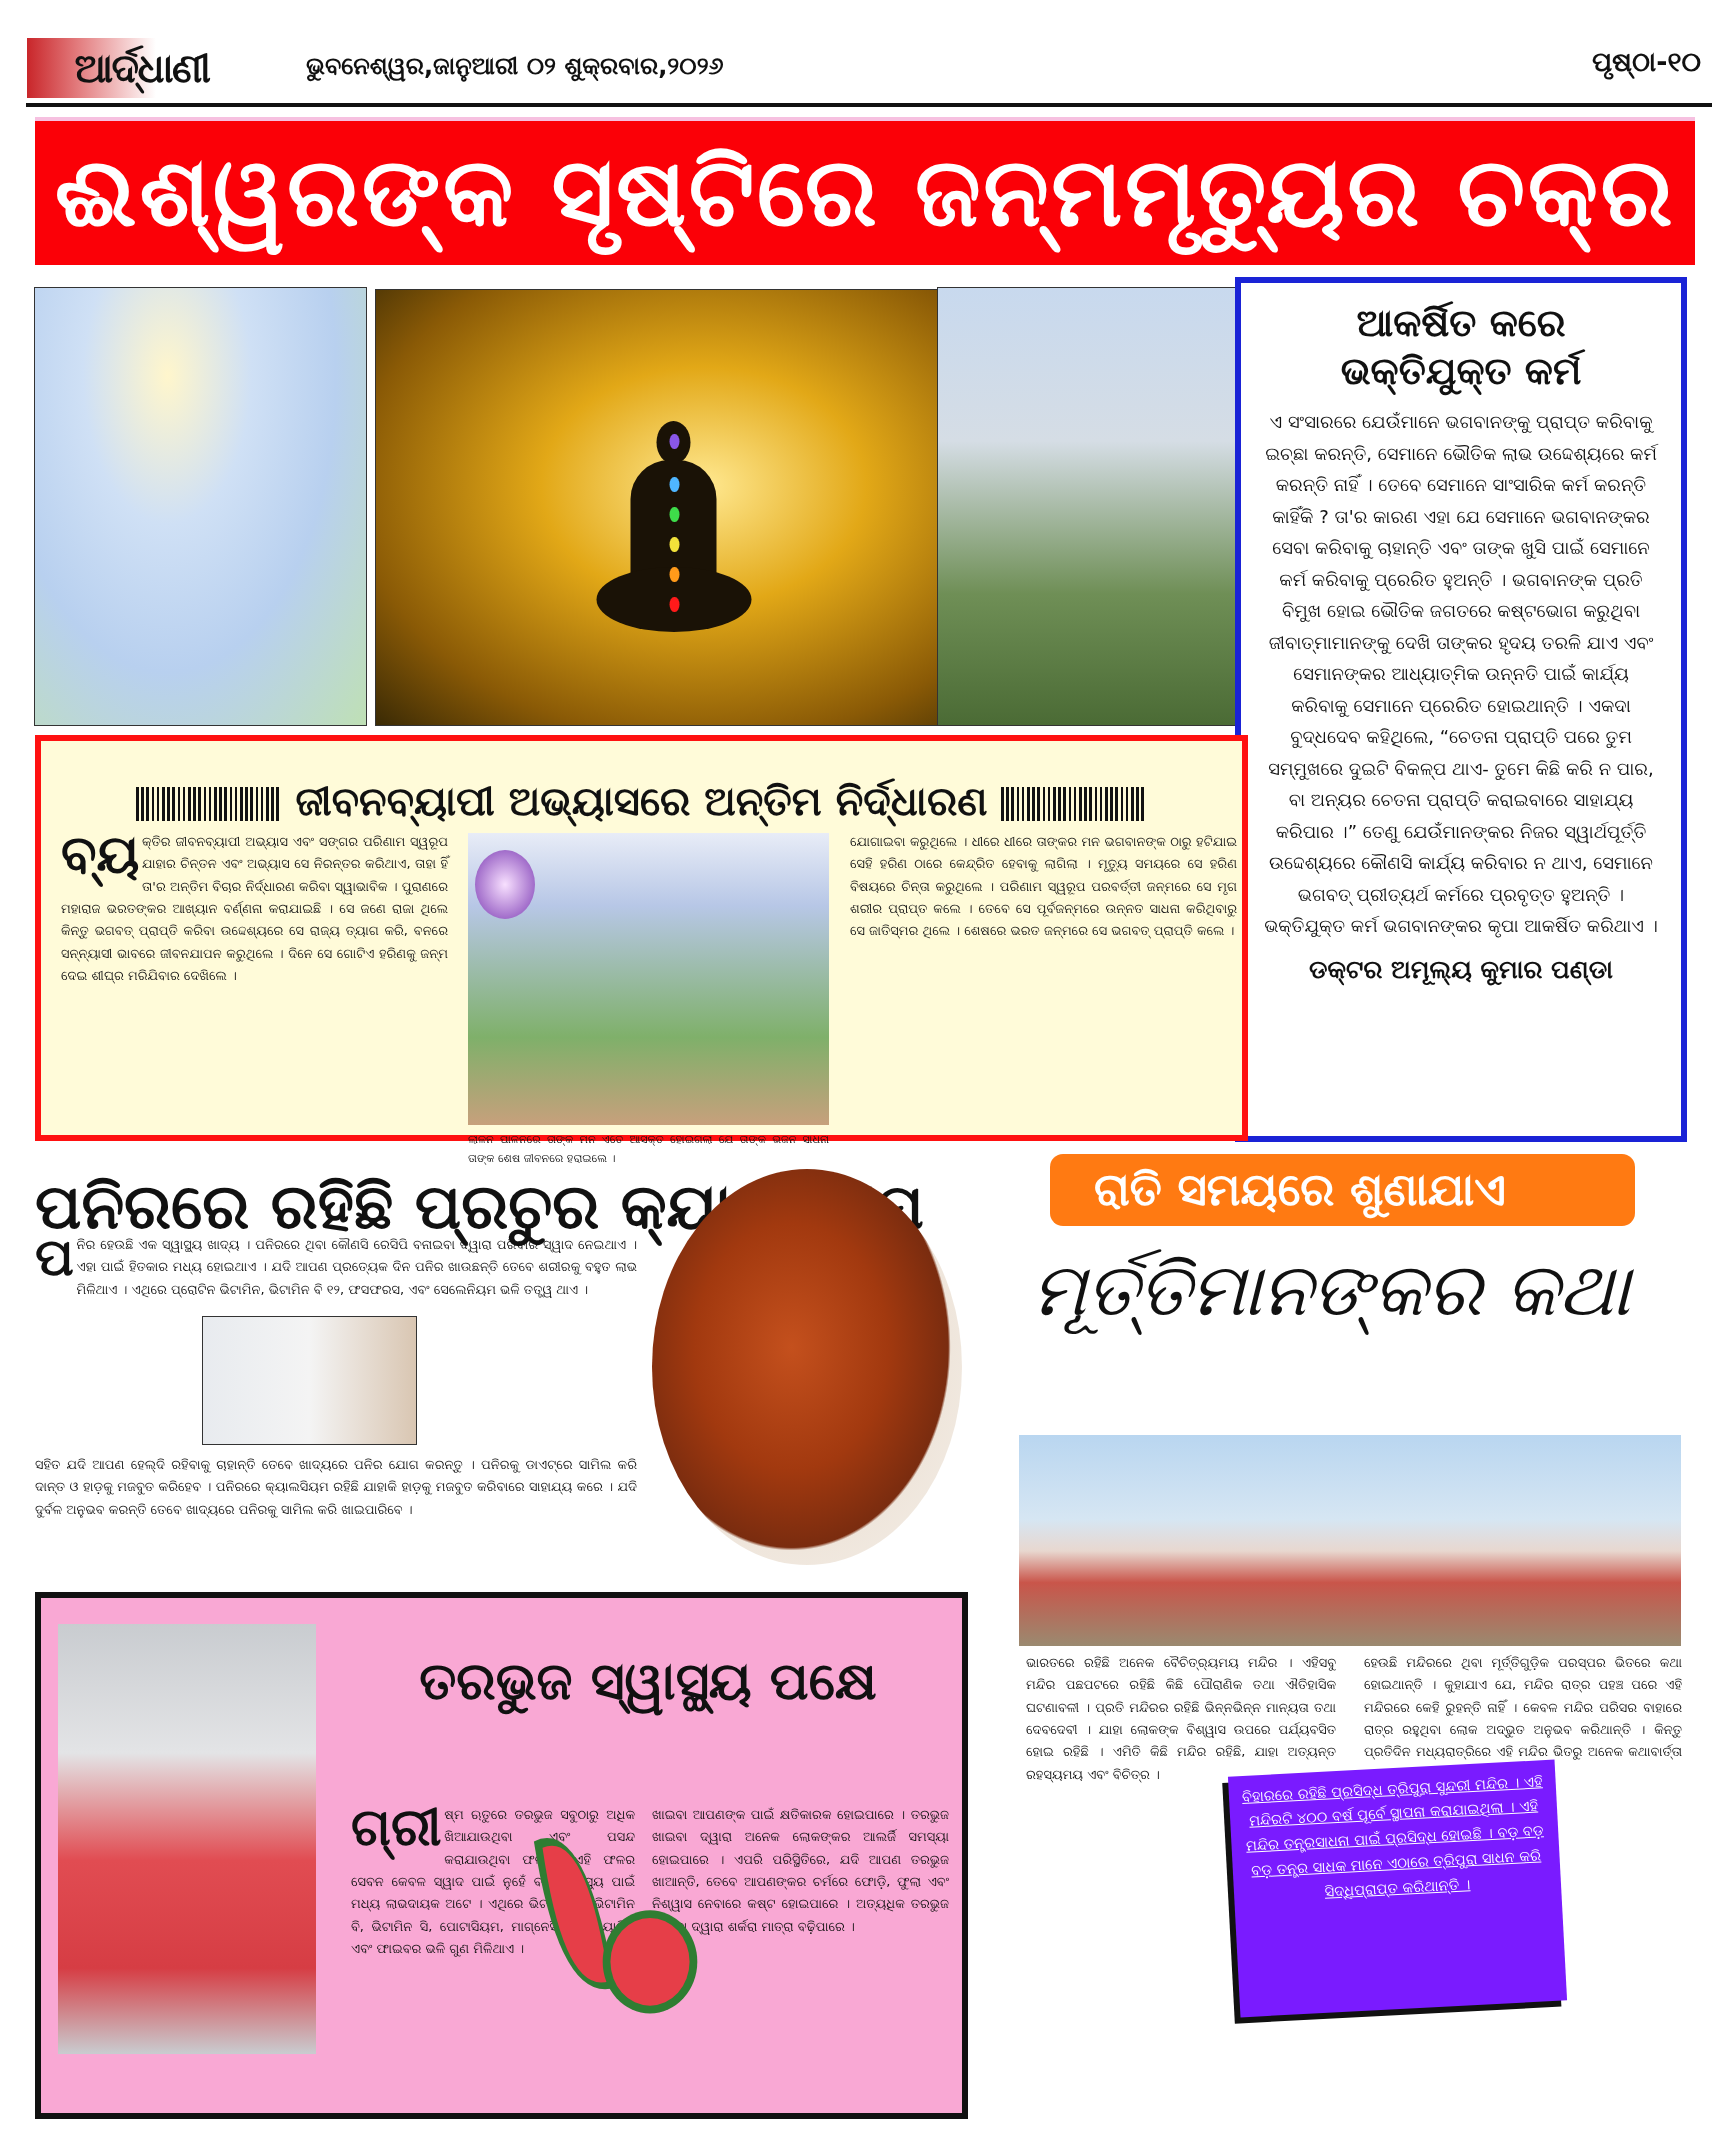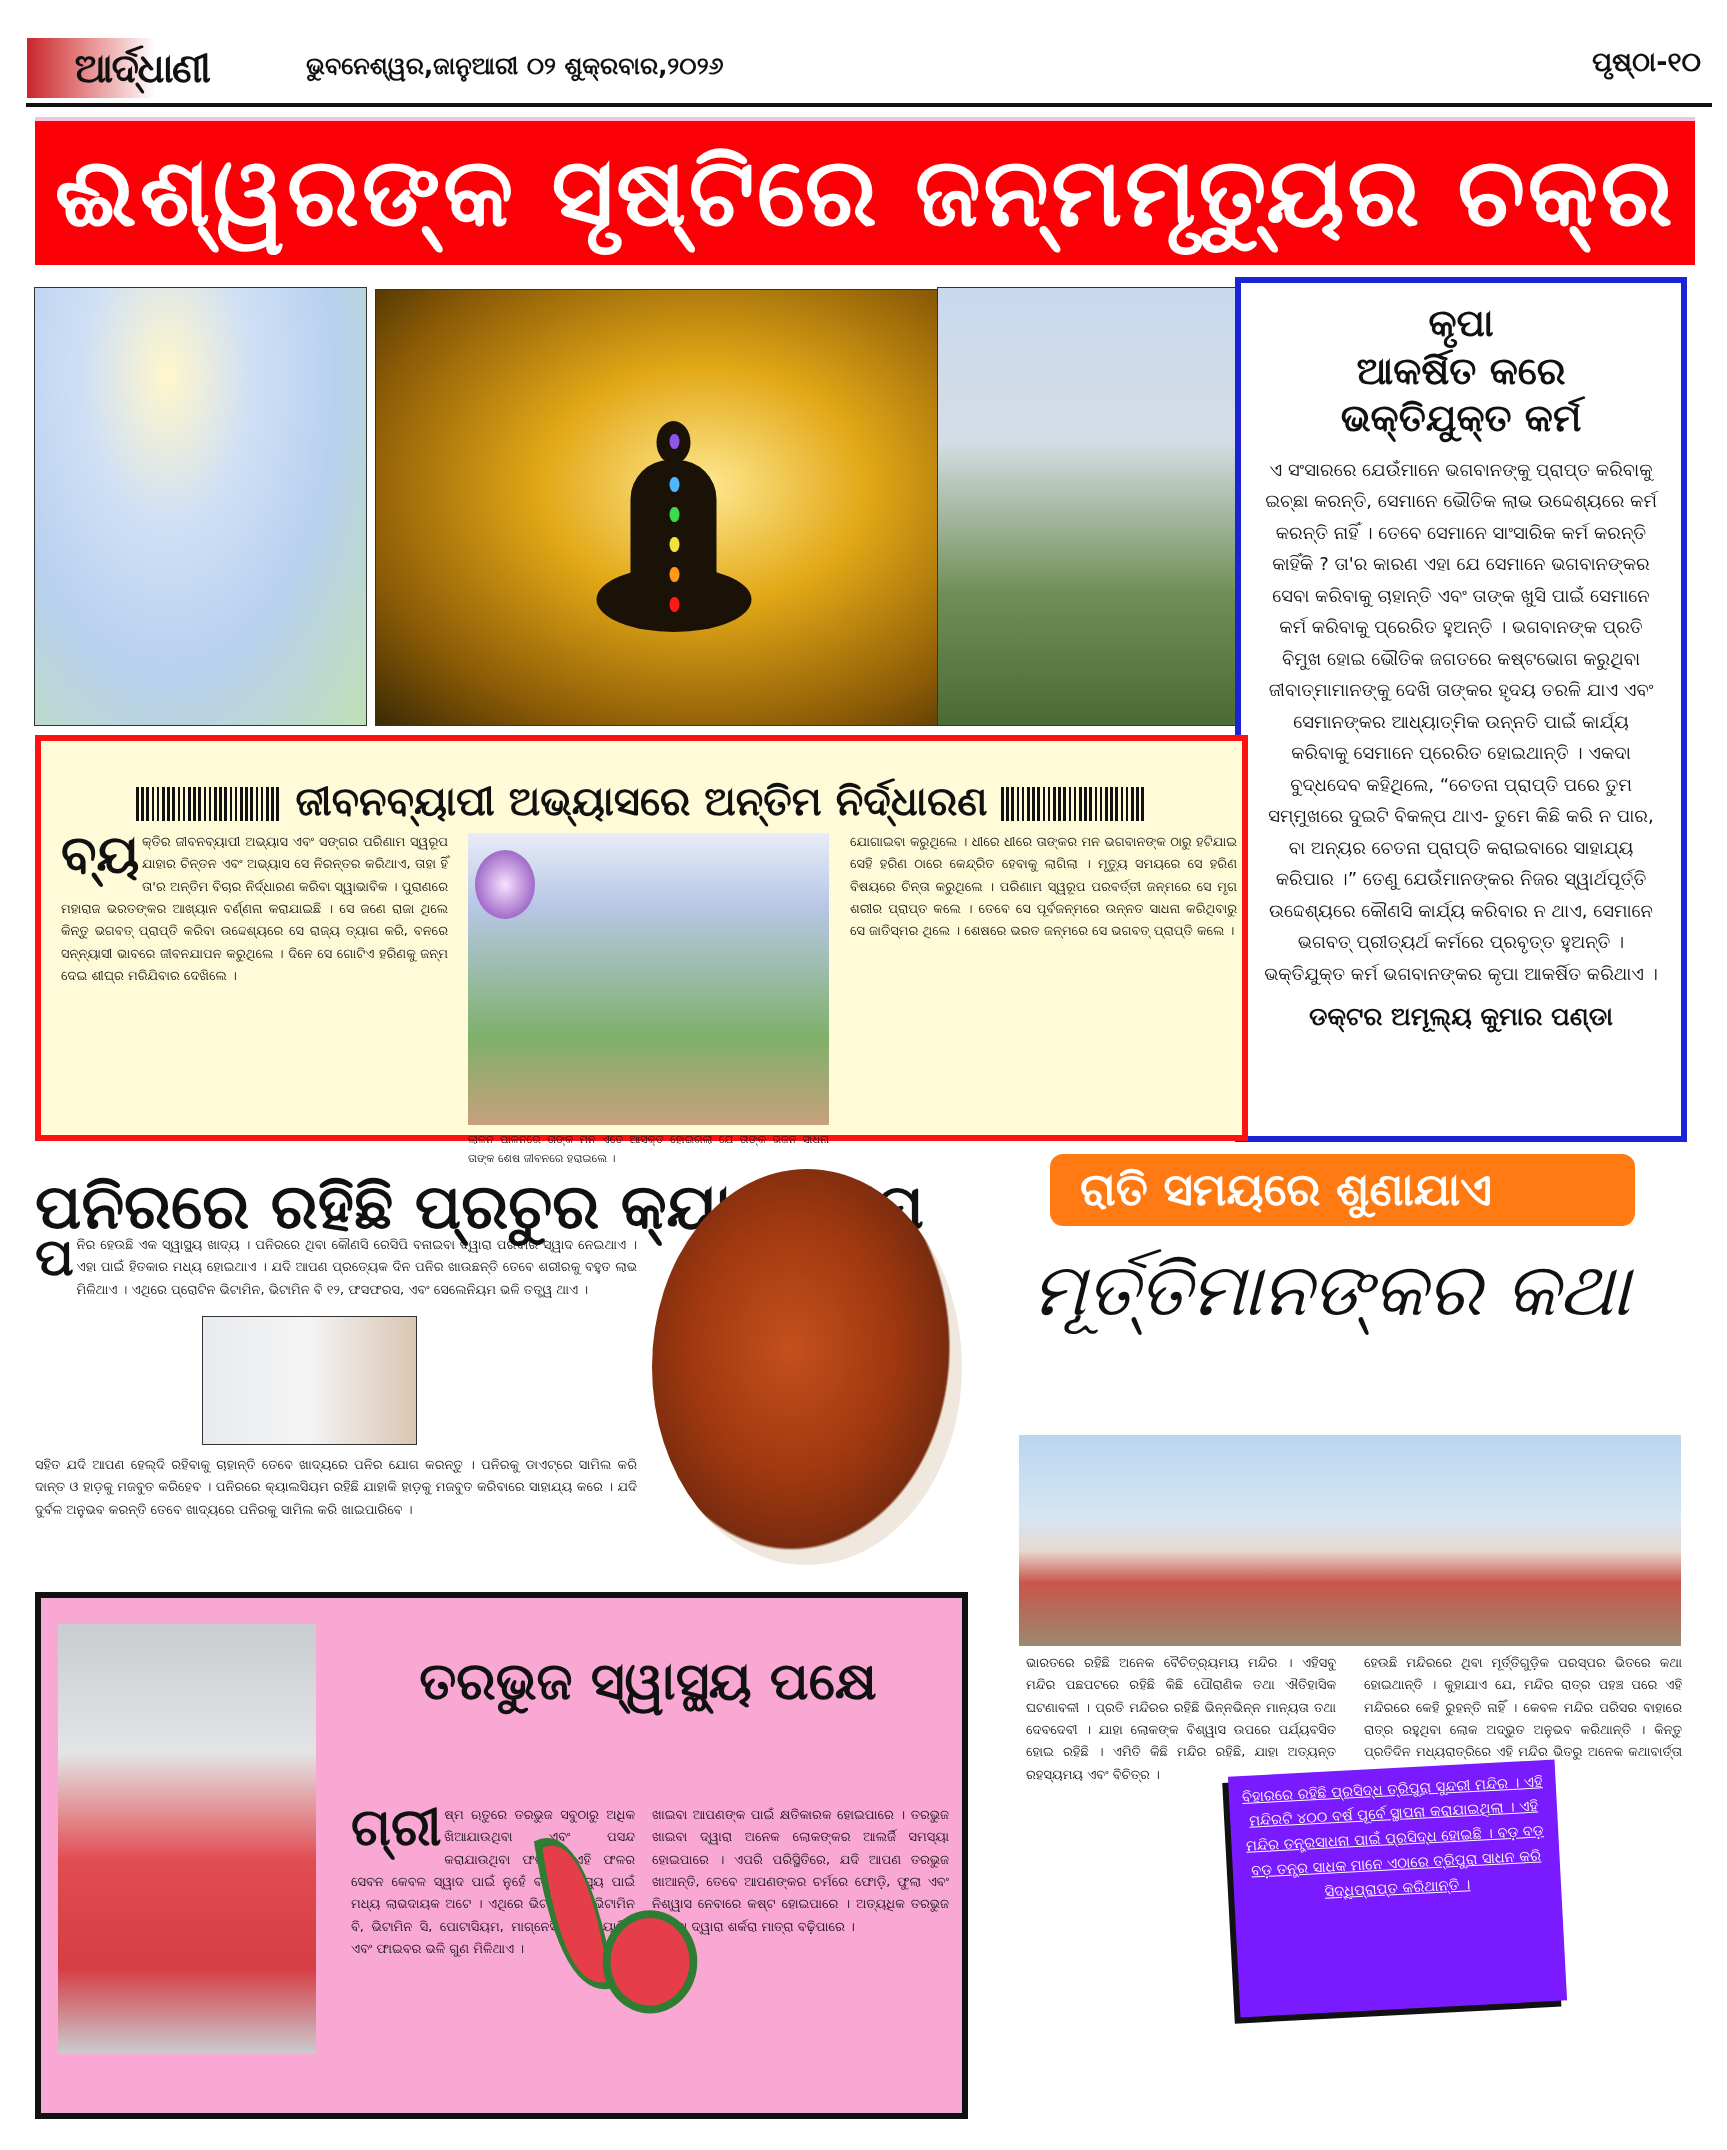--- a/index.html
+++ b/index.html
@@ -48,21 +48,21 @@
   .paneerimg { left: 652px; top: 1169px; width: 310px; height: 396px; border-radius: 50%; background: radial-gradient(ellipse at 45% 45%, #c4501d 0%, #a2390f 40%, #7a2c0f 65%, #efe6dc 66%, #f5efe8 100%); }
   .milkimg { left: 202px; top: 1316px; width: 215px; height: 129px; border: 1.7px solid #333; background: linear-gradient(90deg,#e8ebef 0%,#f4f4f4 50%,#d9c6b2 100%); }
 
   
   .wmbox { left: 35px; top: 1592px; width: 933px; height: 527px; border: 6px solid #111; background:#f9a8d4; }
   .wmimg { left: 17px; top: 26px; width: 258px; height: 430px; background: linear-gradient(180deg,#c9ccd0 0%,#e3e4e6 30%,#e14c52 55%,#d63d44 80%,#c9ccd0 100%); }
   .wmhead { left: 310px; top: 39px; width: 594px; text-align:center; font-size: 52px; line-height: 1.7; font-weight:bold; }
   .wmfruit { left: 508px; top: 1807px; width: 198px; height: 215px; }
 
   
-  .orangepill { left: 1050px; top: 1154px; width: 585px; height: 72px; background:#ff7a12; border-radius: 13px; color:#fff; font-size: 45px; font-weight: bold; display:flex; align-items:center; padding-left: 30px; }
+  .orangepill { left: 1050px; top: 1154px; width: 585px; height: 72px; background:#ff7a12; border-radius: 13px; color:#fff; font-size: 45px; font-weight: bold; display:flex; align-items:center; padding-left: 44px; }
   .templehead { left: 1032px; top: 1247px; font-size: 73px; font-weight: normal; font-style: italic; }
   .templeimg { left: 1019px; top: 1435px; width: 662px; height: 211px; background: linear-gradient(180deg,#b9d6f0 0%,#d6e6f3 40%,#e8d7cf 55%,#c9554a 70%,#9a8a70 100%); }
   .purplebox { left: 1234px; top: 1768px; width: 327px; height: 241px; background:#7a1bff; transform: rotate(-3deg); color: #fff; padding: 8.6px 13px; text-align:center; font-size: 14.6px; line-height: 1.7; text-decoration: underline; box-shadow: -6px 6px 0 #111; }
 </style>
 </head>
 <body>
 
 <div class="abs logo">
     <span>ଆର୍ଦ୍ଧାଣୀ</span>
   </div>
@@ -85,21 +85,20 @@
     <div class="chakra" style="top:86px;background:#3edc4a"></div>
     <div class="chakra" style="top:116px;background:#f2e23a"></div>
     <div class="chakra" style="top:146px;background:#ff9a1a"></div>
     <div class="chakra" style="top:176px;background:#ff1a1a"></div>
   </div>
 </div>
 <div class="abs pic pic3"></div>
 
 <div class="abs bluebox">
   <h2>
-    <div>କୃପା</div>
     <div>ଆକର୍ଷିତ କରେ</div>
     <div>ଭକ୍ତିଯୁକ୍ତ କର୍ମ</div>
   </h2>
   <p>ଏ ସଂସାରରେ ଯେଉଁମାନେ ଭଗବାନଙ୍କୁ ପ୍ରାପ୍ତ କରିବାକୁ ଇଚ୍ଛା କରନ୍ତି, ସେମାନେ ଭୌତିକ ଲାଭ ଉଦ୍ଦେଶ୍ୟରେ କର୍ମ କରନ୍ତି ନାହିଁ । ତେବେ ସେମାନେ ସାଂସାରିକ କର୍ମ କରନ୍ତି କାହିଁକି ? ତା'ର କାରଣ ଏହା ଯେ ସେମାନେ ଭଗବାନଙ୍କର ସେବା କରିବାକୁ ଚାହାନ୍ତି ଏବଂ ତାଙ୍କ ଖୁସି ପାଇଁ ସେମାନେ କର୍ମ କରିବାକୁ ପ୍ରେରିତ ହୁଅନ୍ତି । ଭଗବାନଙ୍କ ପ୍ରତି ବିମୁଖ ହୋଇ ଭୌତିକ ଜଗତରେ କଷ୍ଟଭୋଗ କରୁଥିବା ଜୀବାତ୍ମାମାନଙ୍କୁ ଦେଖି ତାଙ୍କର ହୃଦୟ ତରଳି ଯାଏ ଏବଂ ସେମାନଙ୍କର ଆଧ୍ୟାତ୍ମିକ ଉନ୍ନତି ପାଇଁ କାର୍ଯ୍ୟ କରିବାକୁ ସେମାନେ ପ୍ରେରିତ ହୋଇଥାନ୍ତି । ଏକଦା ବୁଦ୍ଧଦେବ କହିଥିଲେ, “ଚେତନା ପ୍ରାପ୍ତି ପରେ ତୁମ ସମ୍ମୁଖରେ ଦୁଇଟି ବିକଳ୍ପ ଥାଏ- ତୁମେ କିଛି କରି ନ ପାର, ବା ଅନ୍ୟର ଚେତନା ପ୍ରାପ୍ତି କରାଇବାରେ ସାହାଯ୍ୟ କରିପାର ।” ତେଣୁ ଯେଉଁମାନଙ୍କର ନିଜର ସ୍ୱାର୍ଥପୂର୍ତ୍ତି ଉଦ୍ଦେଶ୍ୟରେ କୌଣସି କାର୍ଯ୍ୟ କରିବାର ନ ଥାଏ, ସେମାନେ ଭଗବତ୍ ପ୍ରୀତ୍ୟର୍ଥ କର୍ମରେ ପ୍ରବୃତ୍ତ ହୁଅନ୍ତି । ଭକ୍ତିଯୁକ୍ତ କର୍ମ ଭଗବାନଙ୍କର କୃପା ଆକର୍ଷିତ କରିଥାଏ ।</p>
   <div class="byline">ଡକ୍ଟର ଅମୂଲ୍ୟ କୁମାର ପଣ୍ଡା</div>
 </div>
 
 <div class="abs yellowbox">
   <div class="ybhead">
     <span class="bars"></span><span>ଜୀବନବ୍ୟାପୀ ଅଭ୍ୟାସରେ ଅନ୍ତିମ ନିର୍ଦ୍ଧାରଣ</span><span class="bars"></span>

